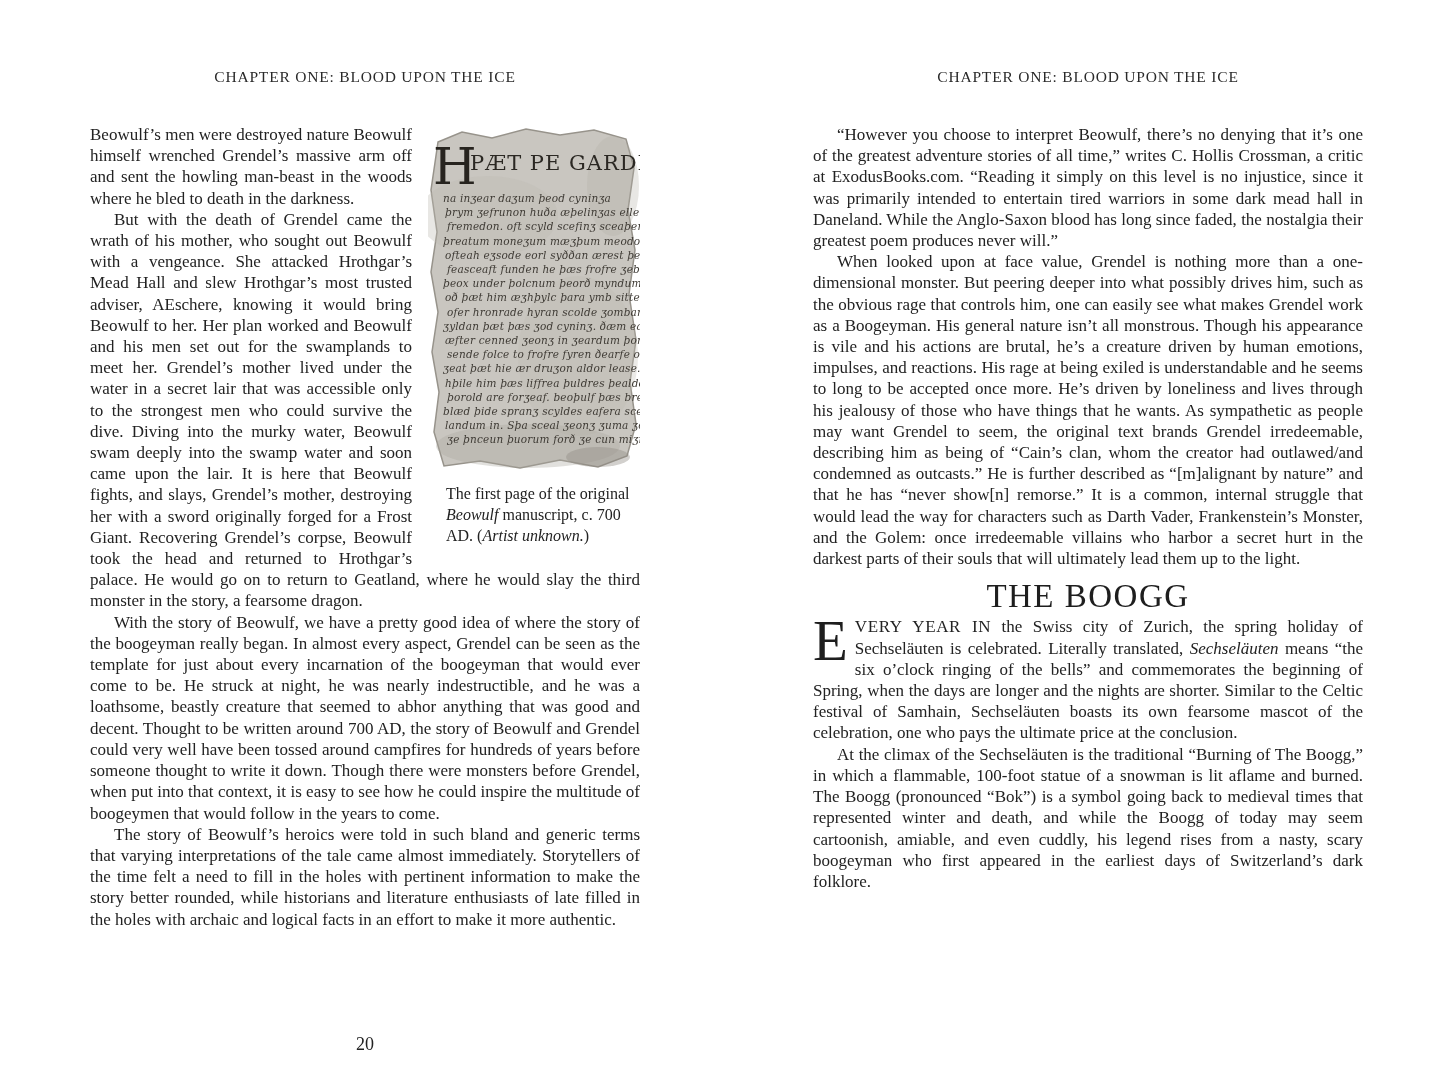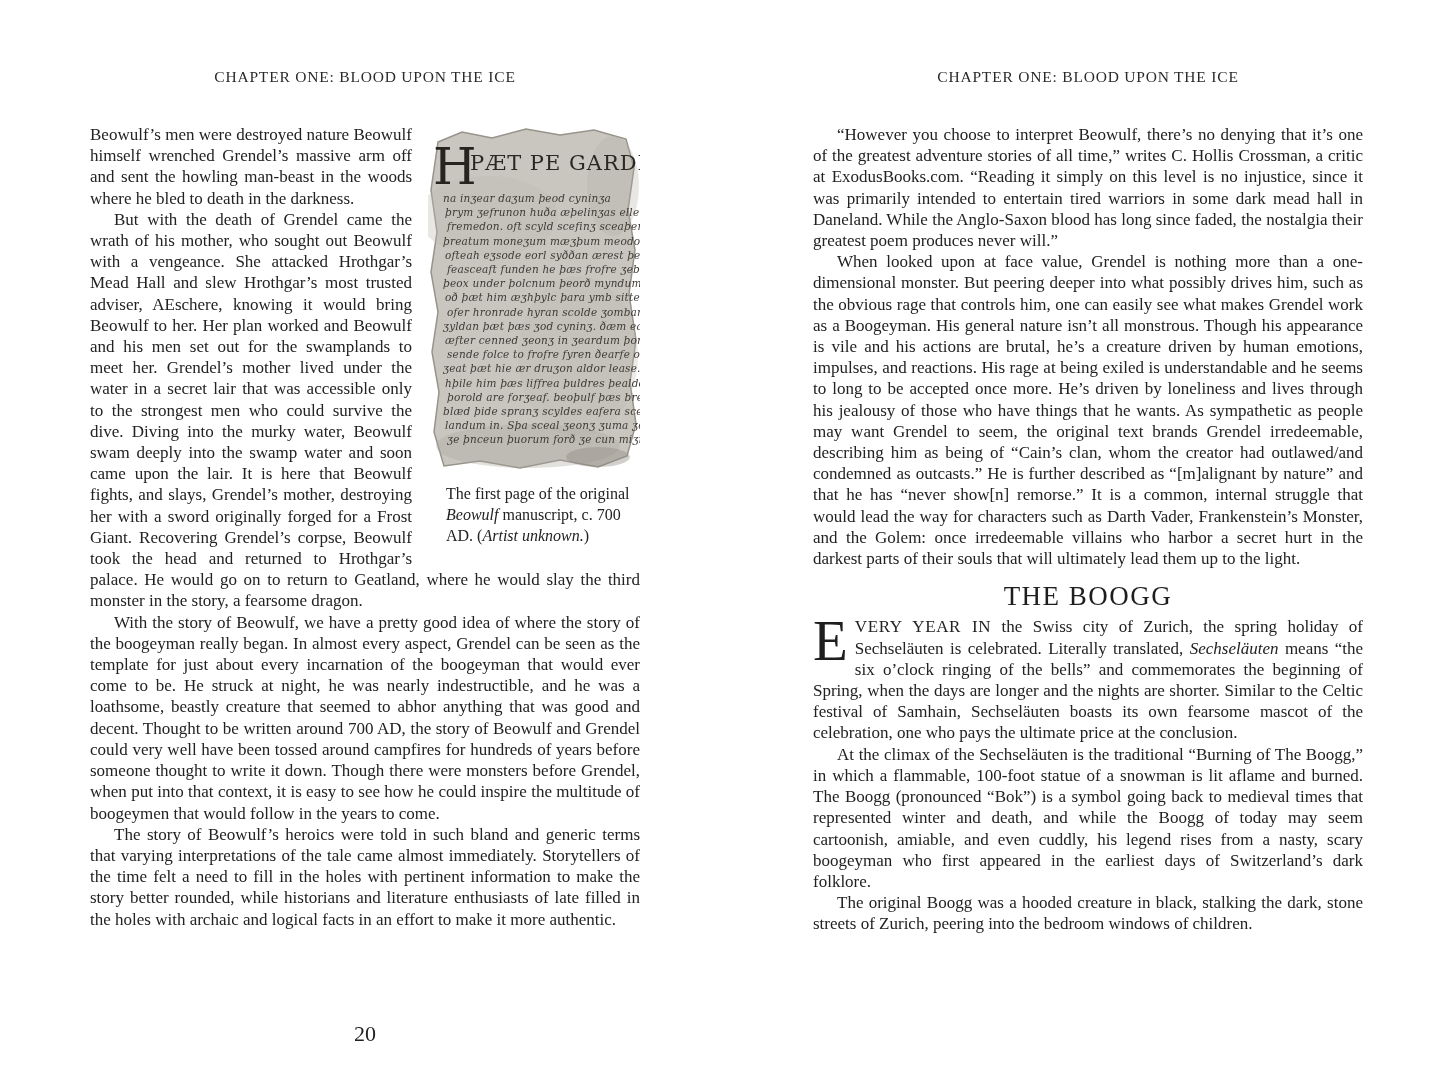--- a/index.html
+++ b/index.html
@@ -15,30 +15,30 @@
     margin:8px 0 0 0;color:#2a2a2a;white-space:nowrap;
   }
   .page-body{margin-top:38px;font-size:17px;line-height:21.2px;text-align:justify;hyphens:auto;}
   .para{margin:0;text-indent:24px;}
   .para.no-indent{text-indent:0;}
   .ms-figure{float:right;width:212px;margin:2px 0 10px 16px;}
   .ms-figure svg{display:block;}
   .caption{font-size:16px;line-height:21px;margin:9px 0 0 18px;text-align:left;text-indent:0;hyphens:none;}
   .it{font-style:italic;}
   .section-heading{
-    font-size:27px;font-weight:normal;text-align:center;letter-spacing:1.5px;
+    font-size:33px;font-weight:normal;text-align:center;letter-spacing:1.5px;
     margin:17px 0 9px 0;color:#1e1e1e;
   }
   .dropcap{
     float:left;font-size:57px;line-height:43px;padding:3px 7px 0 0;color:#1e1e1e;
   }
   .lead-caps{letter-spacing:0.6px;}
   .page-number{
-    position:absolute;bottom:8px;left:0;right:0;text-align:center;
-    font-size:22px;color:#222;
+    position:absolute;bottom:0;left:0;right:0;text-align:center;
+    font-size:18px;color:#222;
   }
   
   .ms-initial{font-family:"DejaVu Serif",serif;font-size:50px;fill:#27241f;}
   .ms-heading{font-family:"DejaVu Serif",serif;font-size:21px;fill:#2b2823;letter-spacing:1px;}
   .ms-line{font-family:"DejaVu Serif",serif;font-style:italic;font-size:10.5px;fill:#3e3a34;letter-spacing:0.2px;}
 </style>
 </head>
 <body>
 
 <div class="spread">
@@ -96,18 +96,17 @@
 
     <div class="page-body">
       <p class="para">“However you choose to interpret Beowulf, there’s no denying that it’s one of the greatest adventure stories of all time,” writes C. Hollis Crossman, a critic at ExodusBooks.com. “Reading it simply on this level is no injustice, since it was primarily intended to entertain tired warriors in some dark mead hall in Daneland. While the Anglo-Saxon blood has long since faded, the nostalgia their greatest poem produces never will.”</p>
       <p class="para">When looked upon at face value, Grendel is nothing more than a one-dimensional monster. But peering deeper into what possibly drives him, such as the obvious rage that controls him, one can easily see what makes Grendel work as a Boogeyman. His general nature isn’t all monstrous. Though his appearance is vile and his actions are brutal, he’s a creature driven by human emotions, impulses, and reactions. His rage at being exiled is understandable and he seems to long to be accepted once more. He’s driven by loneliness and lives through his jealousy of those who have things that he wants. As sympathetic as people may want Grendel to seem, the original text brands Grendel irredeemable, describing him as being of “Cain’s clan, whom the creator had outlawed/and condemned as outcasts.” He is further described as “[m]alignant by nature” and that he has “never show[n] remorse.” It is a common, internal struggle that would lead the way for characters such as Darth Vader, Frankenstein’s Monster, and the Golem: once irredeemable villains who harbor a secret hurt in the darkest parts of their souls that will ultimately lead them up to the light.</p>
 
       <h2 class="section-heading">THE BOOGG</h2>
 
       <p class="para no-indent"><span class="dropcap">E</span><span class="lead-caps">VERY YEAR IN</span><span> the Swiss city of Zurich, the spring holiday of Sechseläuten is celebrated. Literally translated, </span><span class="it">Sechseläuten</span><span> means “the six o’clock ringing of the bells” and commemorates the beginning of Spring, when the days are longer and the nights are shorter. Similar to the Celtic festival of Samhain, Sechseläuten boasts its own fearsome mascot of the celebration, one who pays the ultimate price at the conclusion.</span></p>
 
       <p class="para">At the climax of the Sechseläuten is the traditional “Burning of The Boogg,” in which a flammable, 100-foot statue of a snowman is lit aflame and burned. The Boogg (pronounced “Bok”) is a symbol going back to medieval times that represented winter and death, and while the Boogg of today may seem cartoonish, amiable, and even cuddly, his legend rises from a nasty, scary boogeyman who first appeared in the earliest days of Switzerland’s dark folklore.</p>
-      <p class="para">The original Boogg was a hooded creature in black, stalking the dark, stone streets of Zurich, peering into the bedroom windows of children.</p>
     </div>
 
   </section>
 
 </div>
 
 </body></html>

